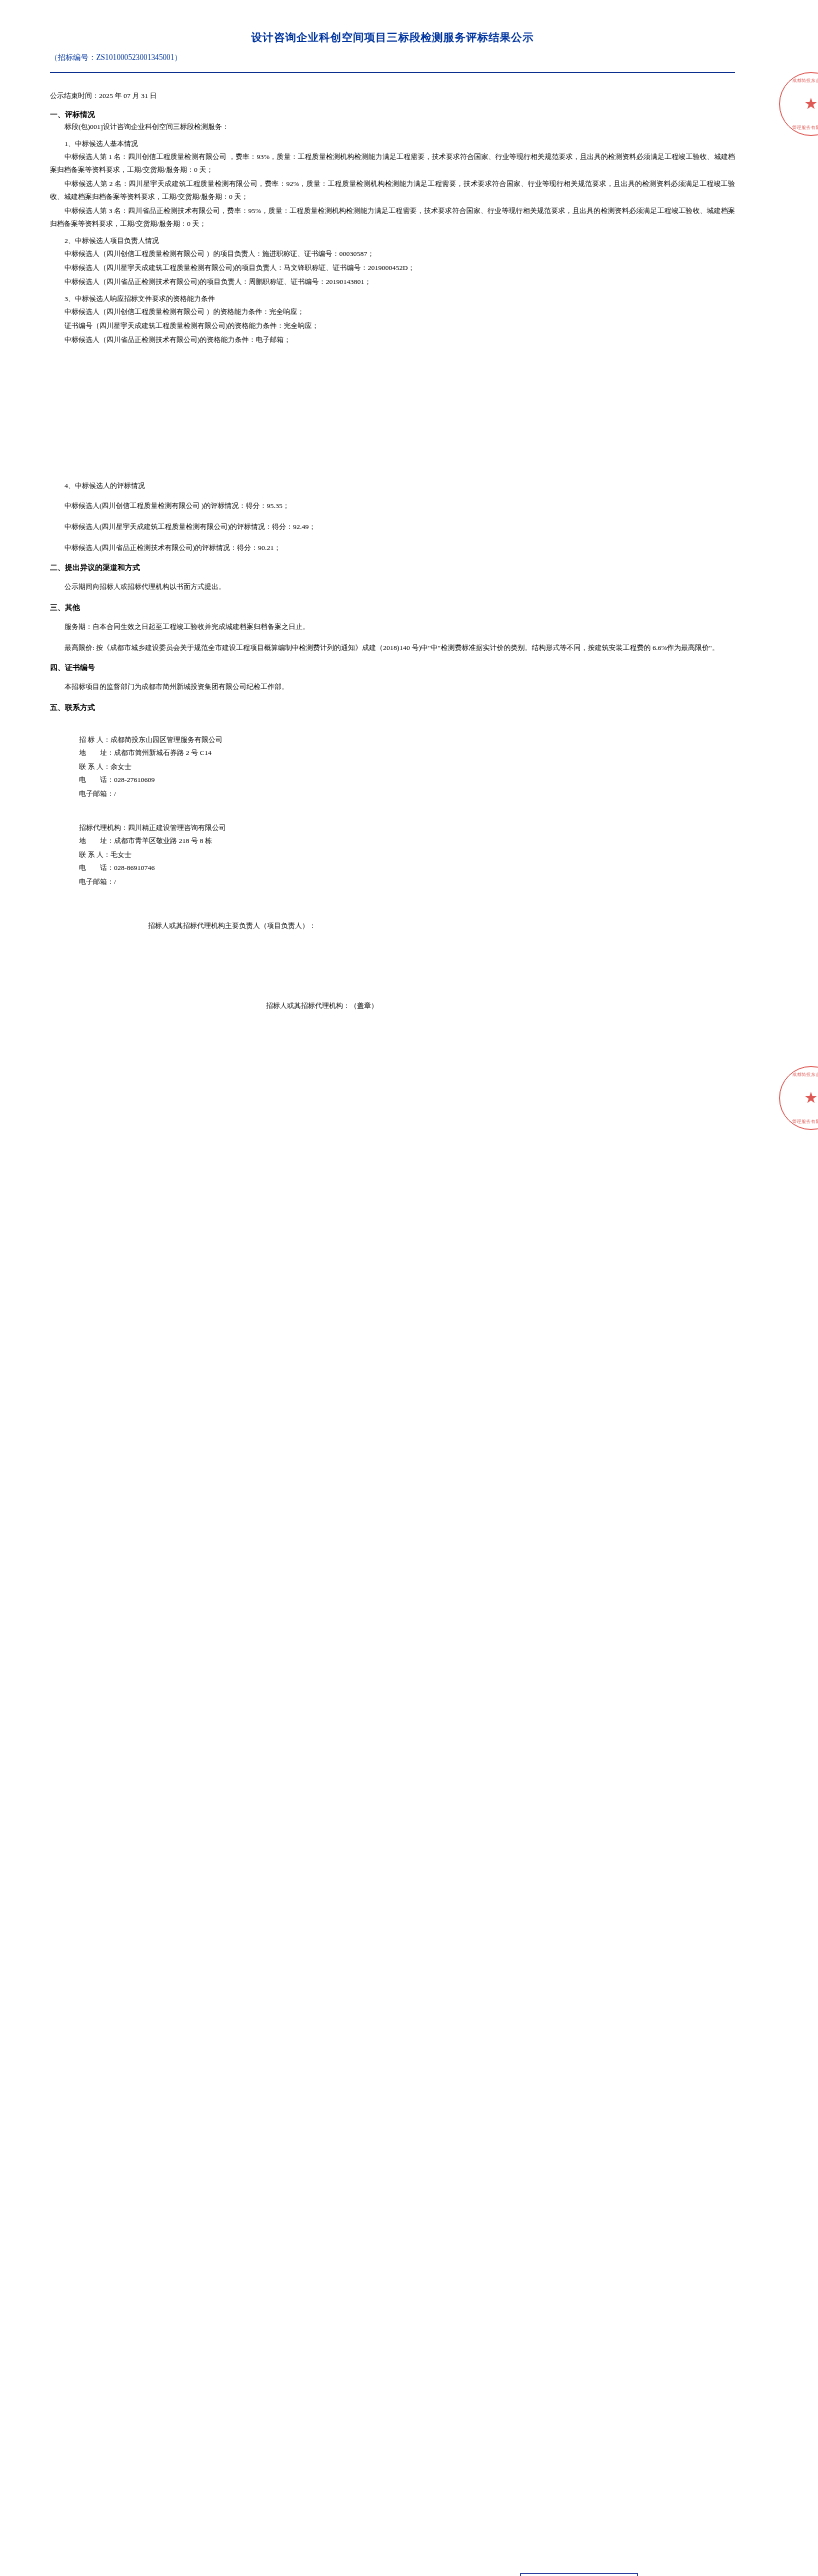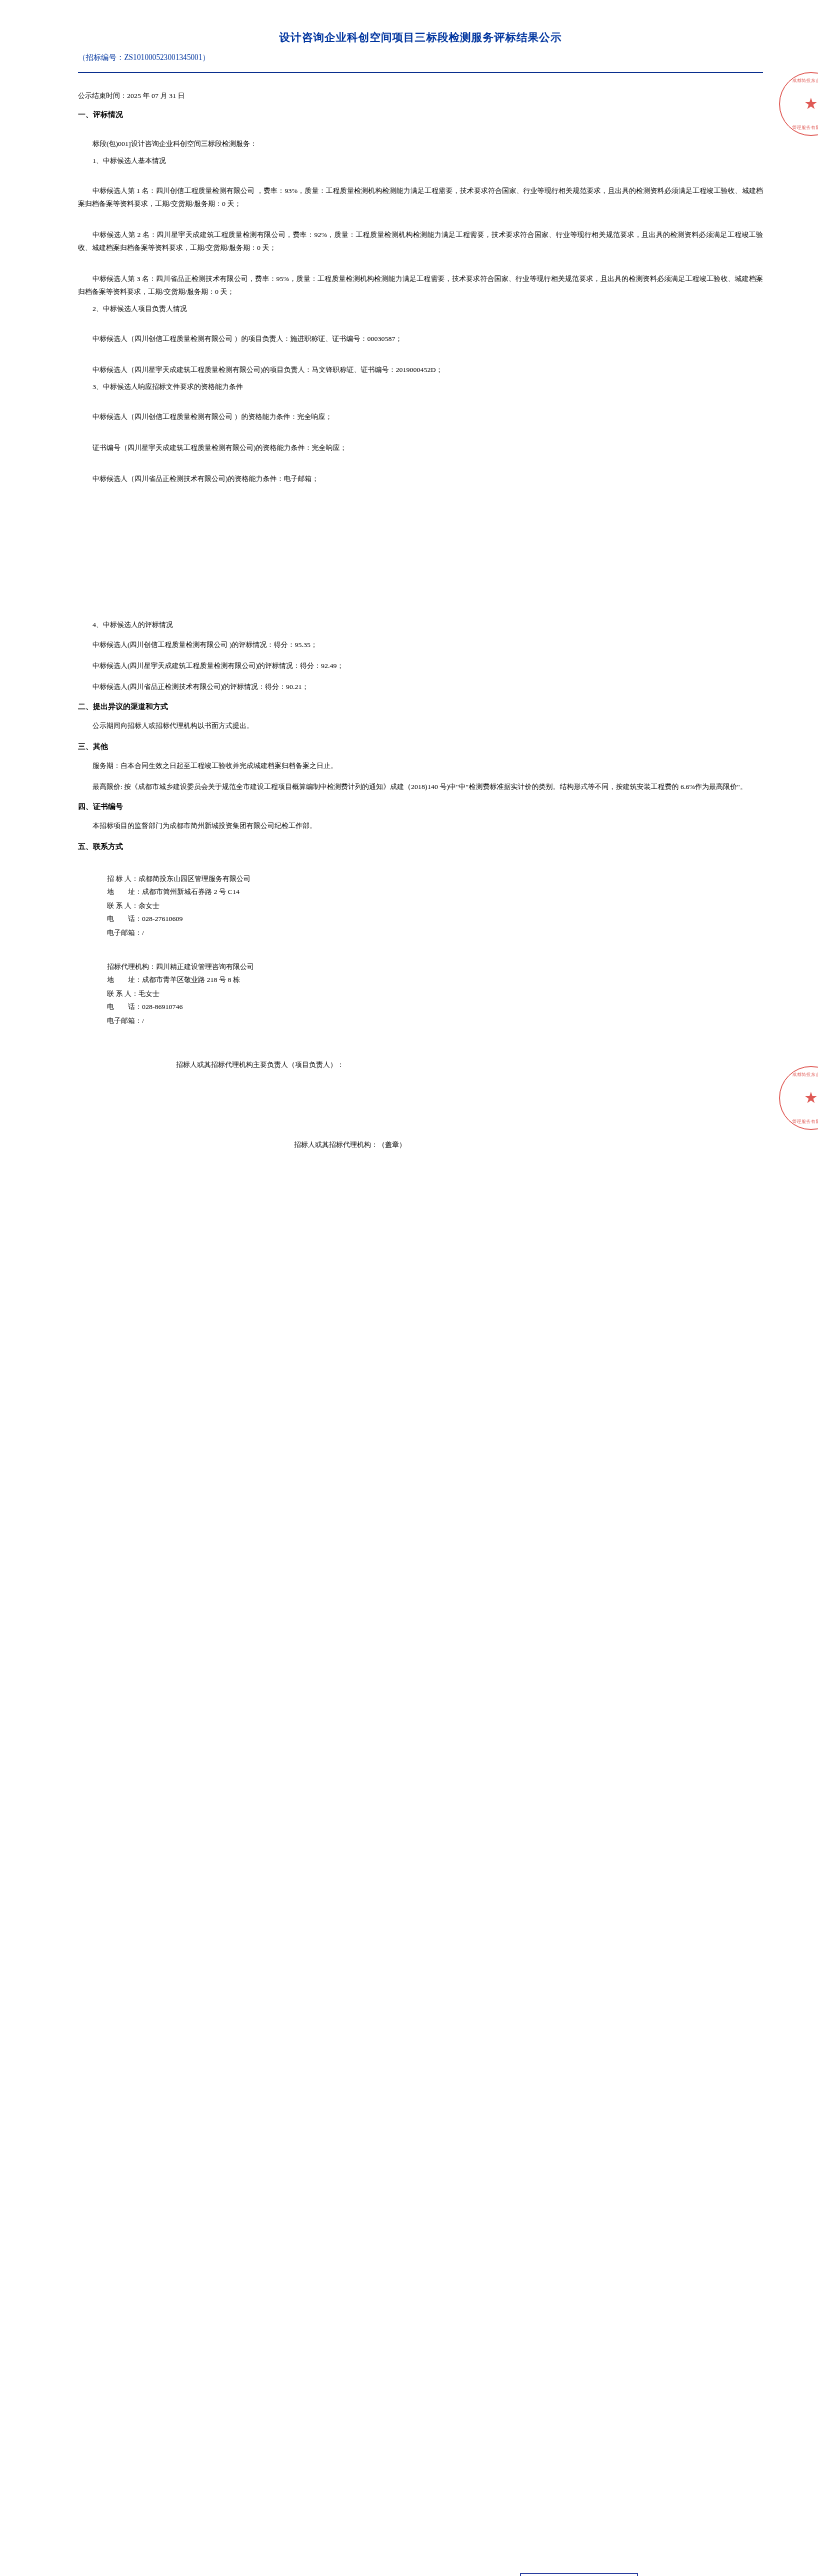--- a/index.html
+++ b/index.html
@@ -14,21 +14,21 @@
   .page {
     position: relative;
     width: 818px;
     height: 3468px;
     margin: 0 auto;
     background: #ffffff;
     overflow: hidden;
   }
   .content {
     position: absolute;
-    left: 78px;
+    left: 50px;
     top: 0;
     width: 685px;
   }
   .doc-title {
     text-align: center;
     color: #00359f;
     font-size: 10.8px;
     font-weight: bold;
     letter-spacing: 0.5px;
     margin-top: 30px;
@@ -59,21 +59,21 @@
   }
   .sub-head {
     font-size: 7px;
     margin-top: 5.2px;
     line-height: 10.8px;
     text-indent: 14.4px;
   }
   .para {
     font-size: 7px;
     line-height: 13px;
-    margin-top: 18px;
+    margin-top: 1px;
     text-indent: 14.4px;
     text-align: justify;
   }
   .para-tight {
     font-size: 7px;
     line-height: 13px;
     margin-top: 8px;
     text-indent: 14.4px;
     text-align: justify;
   }
@@ -158,20 +158,21 @@
     <div class="para">标段(包)001]设计咨询企业科创空间三标段检测服务：</div>
 
     <div class="sub-head">1、中标候选人基本情况</div>
     <div class="para">中标候选人第 1 名：四川创信工程质量检测有限公司 ，费率：93%，质量：工程质量检测机构检测能力满足工程需要，技术要求符合国家、行业等现行相关规范要求，且出具的检测资料必须满足工程竣工验收、城建档案归档备案等资料要求，工期/交货期/服务期：0 天；</div>
     <div class="para">中标候选人第 2 名：四川星宇天成建筑工程质量检测有限公司，费率：92%，质量：工程质量检测机构检测能力满足工程需要，技术要求符合国家、行业等现行相关规范要求，且出具的检测资料必须满足工程竣工验收、城建档案归档备案等资料要求，工期/交货期/服务期：0 天；</div>
     <div class="para">中标候选人第 3 名：四川省品正检测技术有限公司，费率：95%，质量：工程质量检测机构检测能力满足工程需要，技术要求符合国家、行业等现行相关规范要求，且出具的检测资料必须满足工程竣工验收、城建档案归档备案等资料要求，工期/交货期/服务期：0 天；</div>
 
     <div class="sub-head">2、中标候选人项目负责人情况</div>
     <div class="para">中标候选人（四川创信工程质量检测有限公司 ）的项目负责人：施进职称证、证书编号：00030587；</div>
     <div class="para">中标候选人（四川星宇天成建筑工程质量检测有限公司)的项目负责人：马文锋职称证、证书编号：2019000452D；</div>
+    <div class="para">中标候选人（四川省品正检测技术有限公司)的项目负责人：周鹏职称证、证书编号：20190143801；</div>
 
     <div class="sub-head">3、中标候选人响应招标文件要求的资格能力条件</div>
     <div class="para">中标候选人（四川创信工程质量检测有限公司 ）的资格能力条件：完全响应；</div>
     <div class="para">证书编号（四川星宇天成建筑工程质量检测有限公司)的资格能力条件：完全响应；</div>
     <div class="para">中标候选人（四川省品正检测技术有限公司)的资格能力条件：电子邮箱；</div>
 
     <div class="gap-big"></div>
 
     <div class="sub-head">4、中标候选人的评标情况</div>
     <div class="para-tight">中标候选人(四川创信工程质量检测有限公司 )的评标情况：得分：95.35；</div>

